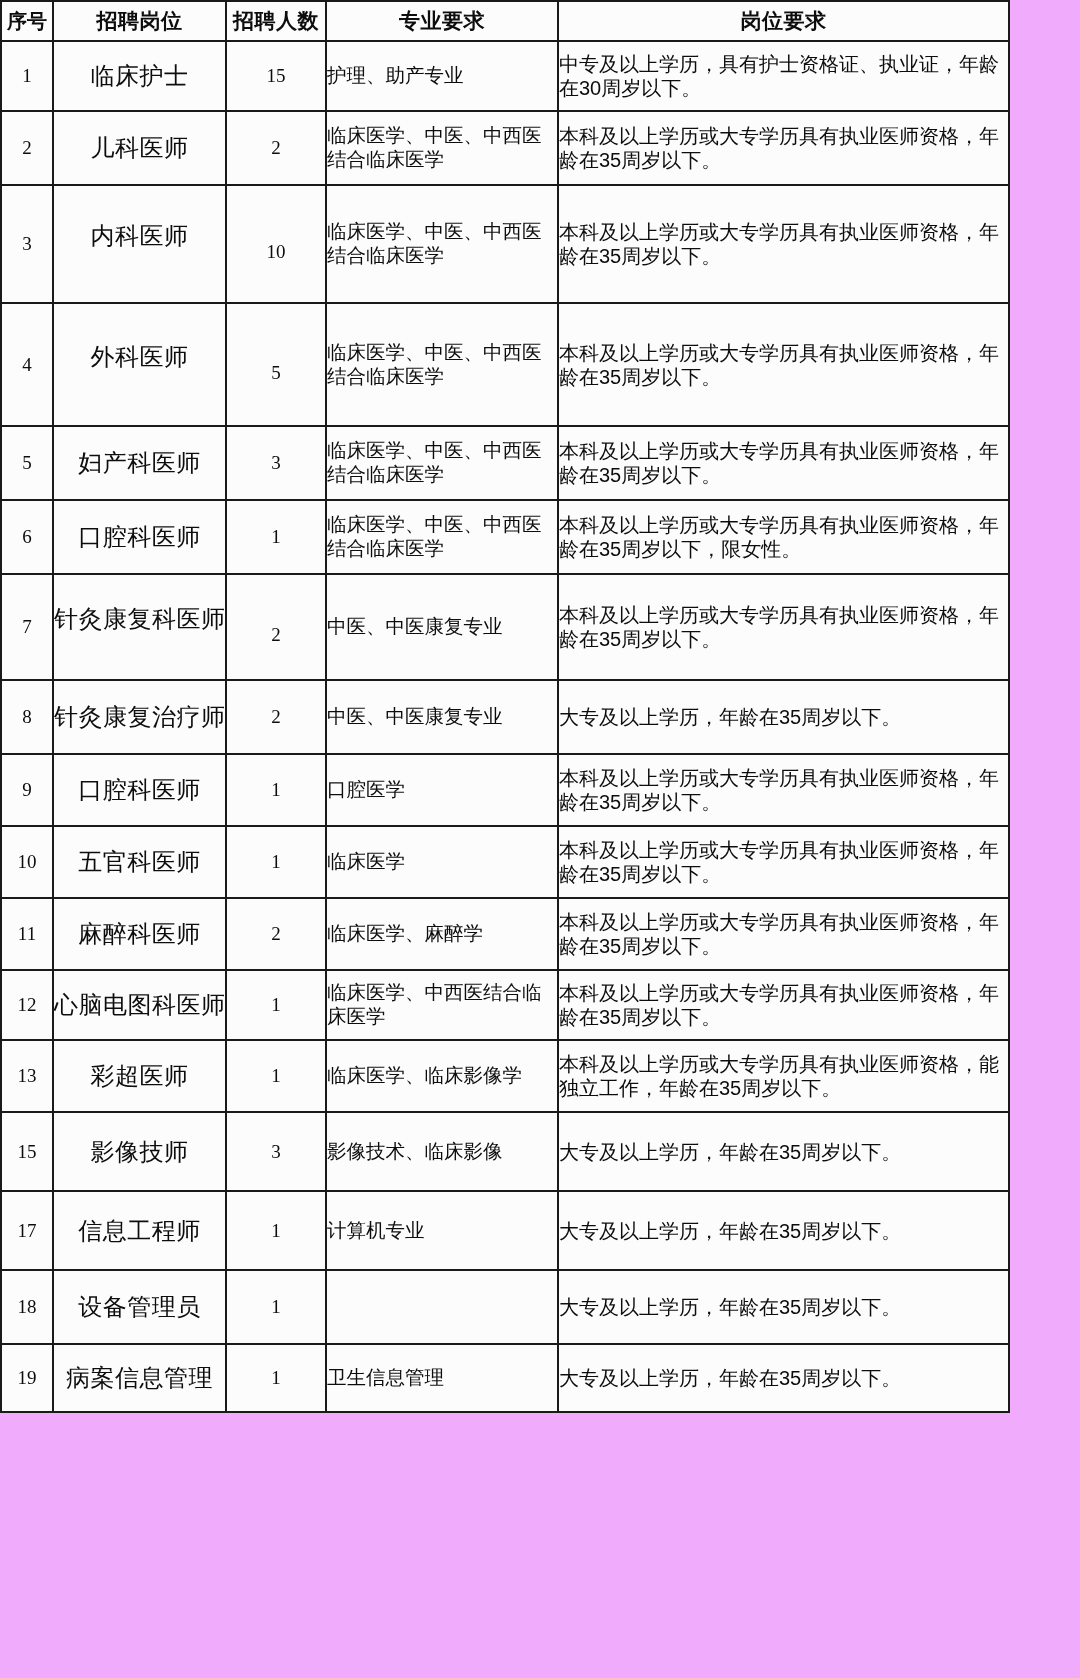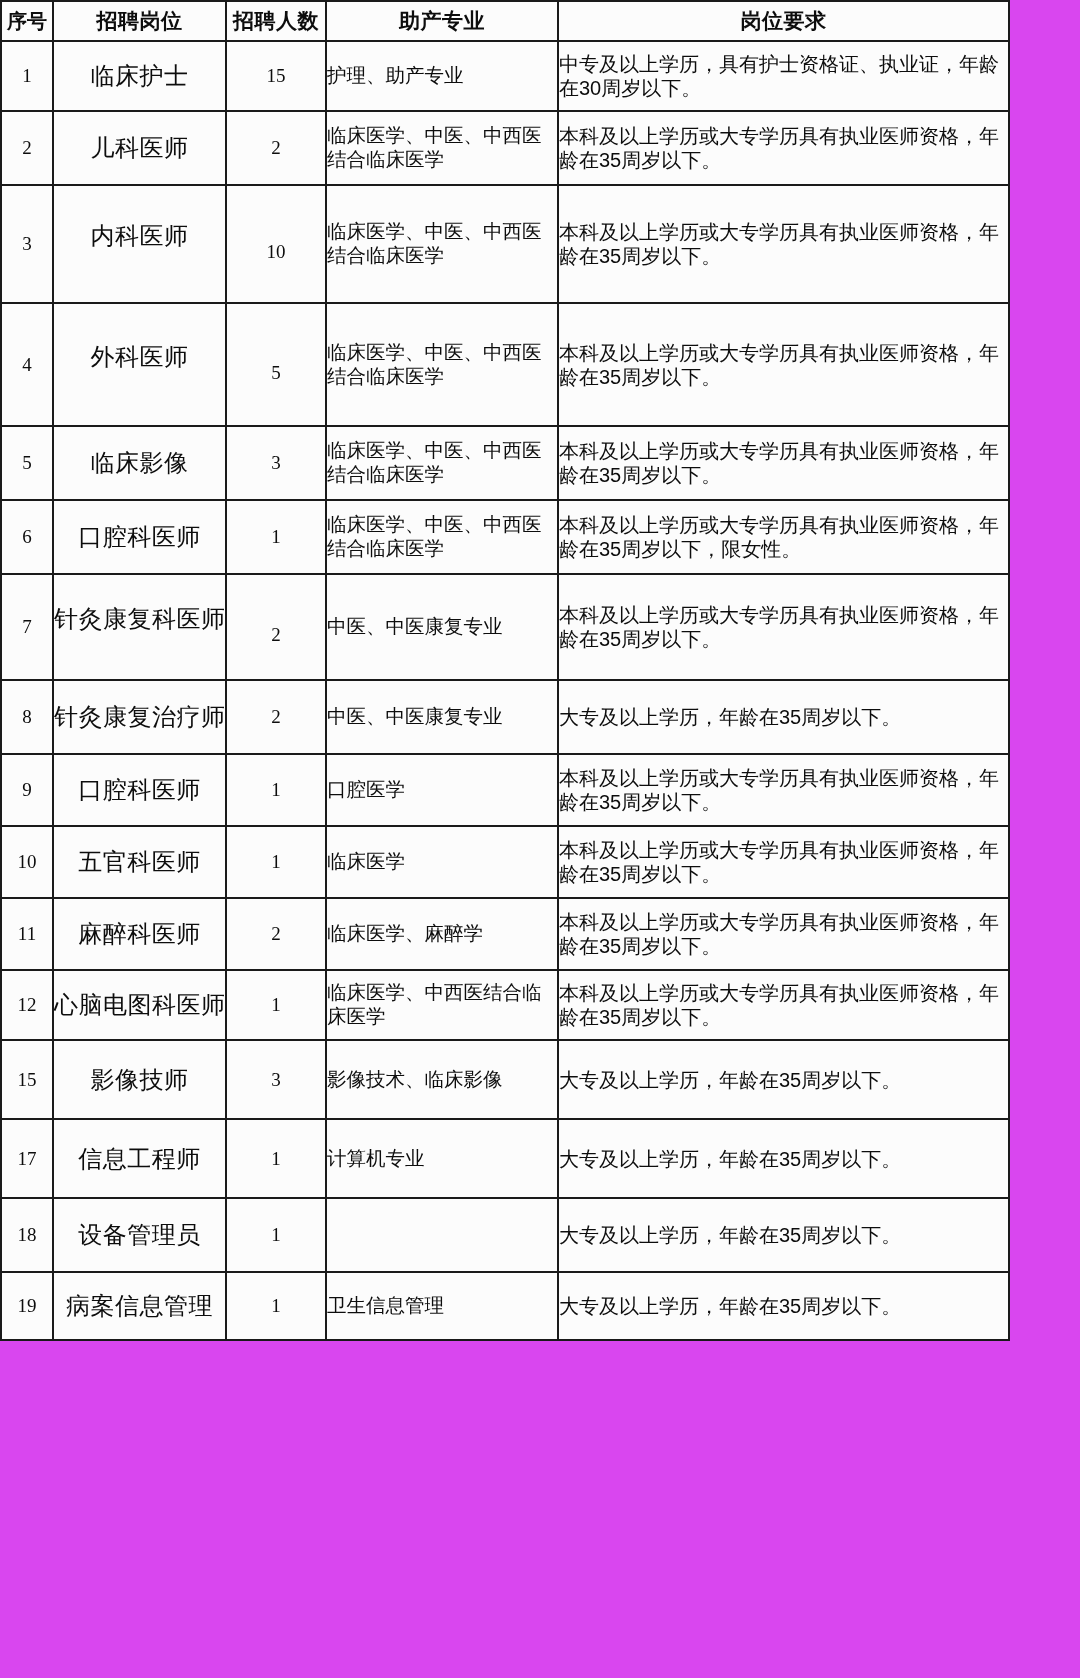--- a/index.html
+++ b/index.html
@@ -10,21 +10,21 @@
   body {
     width: 1080px;
     height: 1678px;
     font-family: "Liberation Sans", "DejaVu Sans", sans-serif;
     overflow: hidden;
   }
   #sheet {
     position: relative;
     width: 1080px;
     height: 1678px;
-    background: #d946ef;
+    background: #f0abfc;
   }
   table.recruit-table {
     border-collapse: collapse;
     table-layout: fixed;
     width: 1008px;
     margin: 0;
     background: #fcfcfc;
   }
   table.recruit-table col.c-no    { width: 52px;  }
   table.recruit-table col.c-pos   { width: 173px; }
@@ -122,21 +122,21 @@
         <col class="c-pos">
         <col class="c-cnt">
         <col class="c-major">
         <col class="c-req">
     </colgroup>
     <thead>
       <tr>
         <th class="h-no">序号</th>
         <th>招聘岗位</th>
         <th>招聘人数</th>
-        <th>助产专业</th>
+        <th>专业要求</th>
         <th>岗位要求</th>
       </tr>
     </thead>
     <tbody id="table-body">
         <tr class="r1">
           <td class="cell-no">1</td>
           <td class="cell-pos">临床护士</td>
           <td class="cell-cnt">15</td>
           <td class="cell-major">护理、助产专业</td>
           <td class="cell-req">
@@ -165,21 +165,21 @@
           <td class="cell-no">4</td>
           <td class="cell-pos">外科医师</td>
           <td class="cell-cnt">5</td>
           <td class="cell-major">临床医学、中医、中西医结合临床医学</td>
           <td class="cell-req">
             <span class="req-text">本科及以上学历或大专学历具有执业医师资格，年龄在35周岁以下。</span>
           </td>
         </tr>
         <tr class="r5">
           <td class="cell-no">5</td>
-          <td class="cell-pos">临床影像</td>
+          <td class="cell-pos">妇产科医师</td>
           <td class="cell-cnt">3</td>
           <td class="cell-major">临床医学、中医、中西医结合临床医学</td>
           <td class="cell-req">
             <span class="req-text">本科及以上学历或大专学历具有执业医师资格，年龄在35周岁以下。</span>
           </td>
         </tr>
         <tr class="r6">
           <td class="cell-no">6</td>
           <td class="cell-pos">口腔科医师</td>
           <td class="cell-cnt">1</td>
@@ -233,20 +233,29 @@
             <span class="req-text">本科及以上学历或大专学历具有执业医师资格，年龄在35周岁以下。</span>
           </td>
         </tr>
         <tr class="r12">
           <td class="cell-no">12</td>
           <td class="cell-pos">心脑电图科医师</td>
           <td class="cell-cnt">1</td>
           <td class="cell-major">临床医学、中西医结合临床医学</td>
           <td class="cell-req">
             <span class="req-text">本科及以上学历或大专学历具有执业医师资格，年龄在35周岁以下。</span>
+          </td>
+        </tr>
+        <tr class="r13">
+          <td class="cell-no">13</td>
+          <td class="cell-pos">彩超医师</td>
+          <td class="cell-cnt">1</td>
+          <td class="cell-major">临床医学、临床影像学</td>
+          <td class="cell-req">
+            <span class="req-text">本科及以上学历或大专学历具有执业医师资格，能独立工作，年龄在35周岁以下。</span>
           </td>
         </tr>
         <tr class="r15">
           <td class="cell-no">15</td>
           <td class="cell-pos">影像技师</td>
           <td class="cell-cnt">3</td>
           <td class="cell-major">影像技术、临床影像</td>
           <td class="cell-req">
             <span class="req-text">大专及以上学历，年龄在35周岁以下。</span>
           </td>

